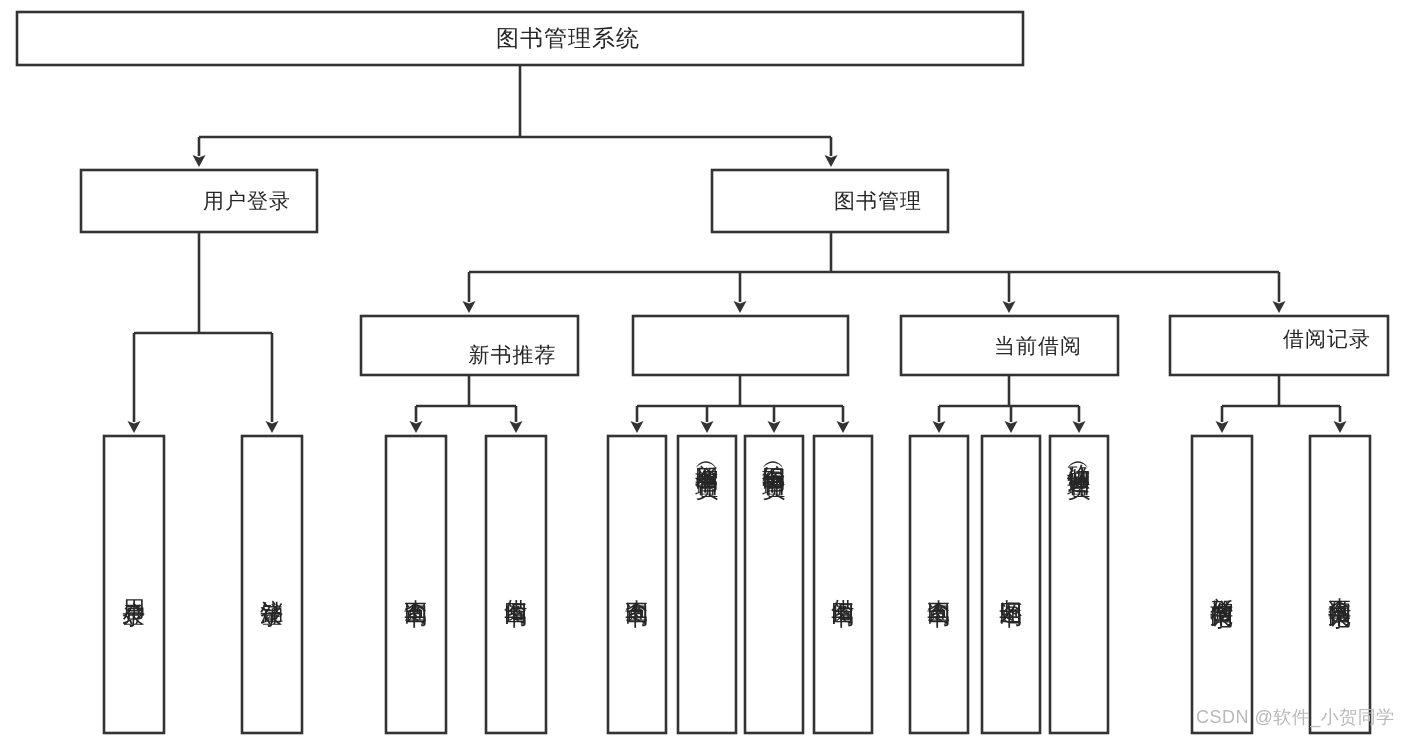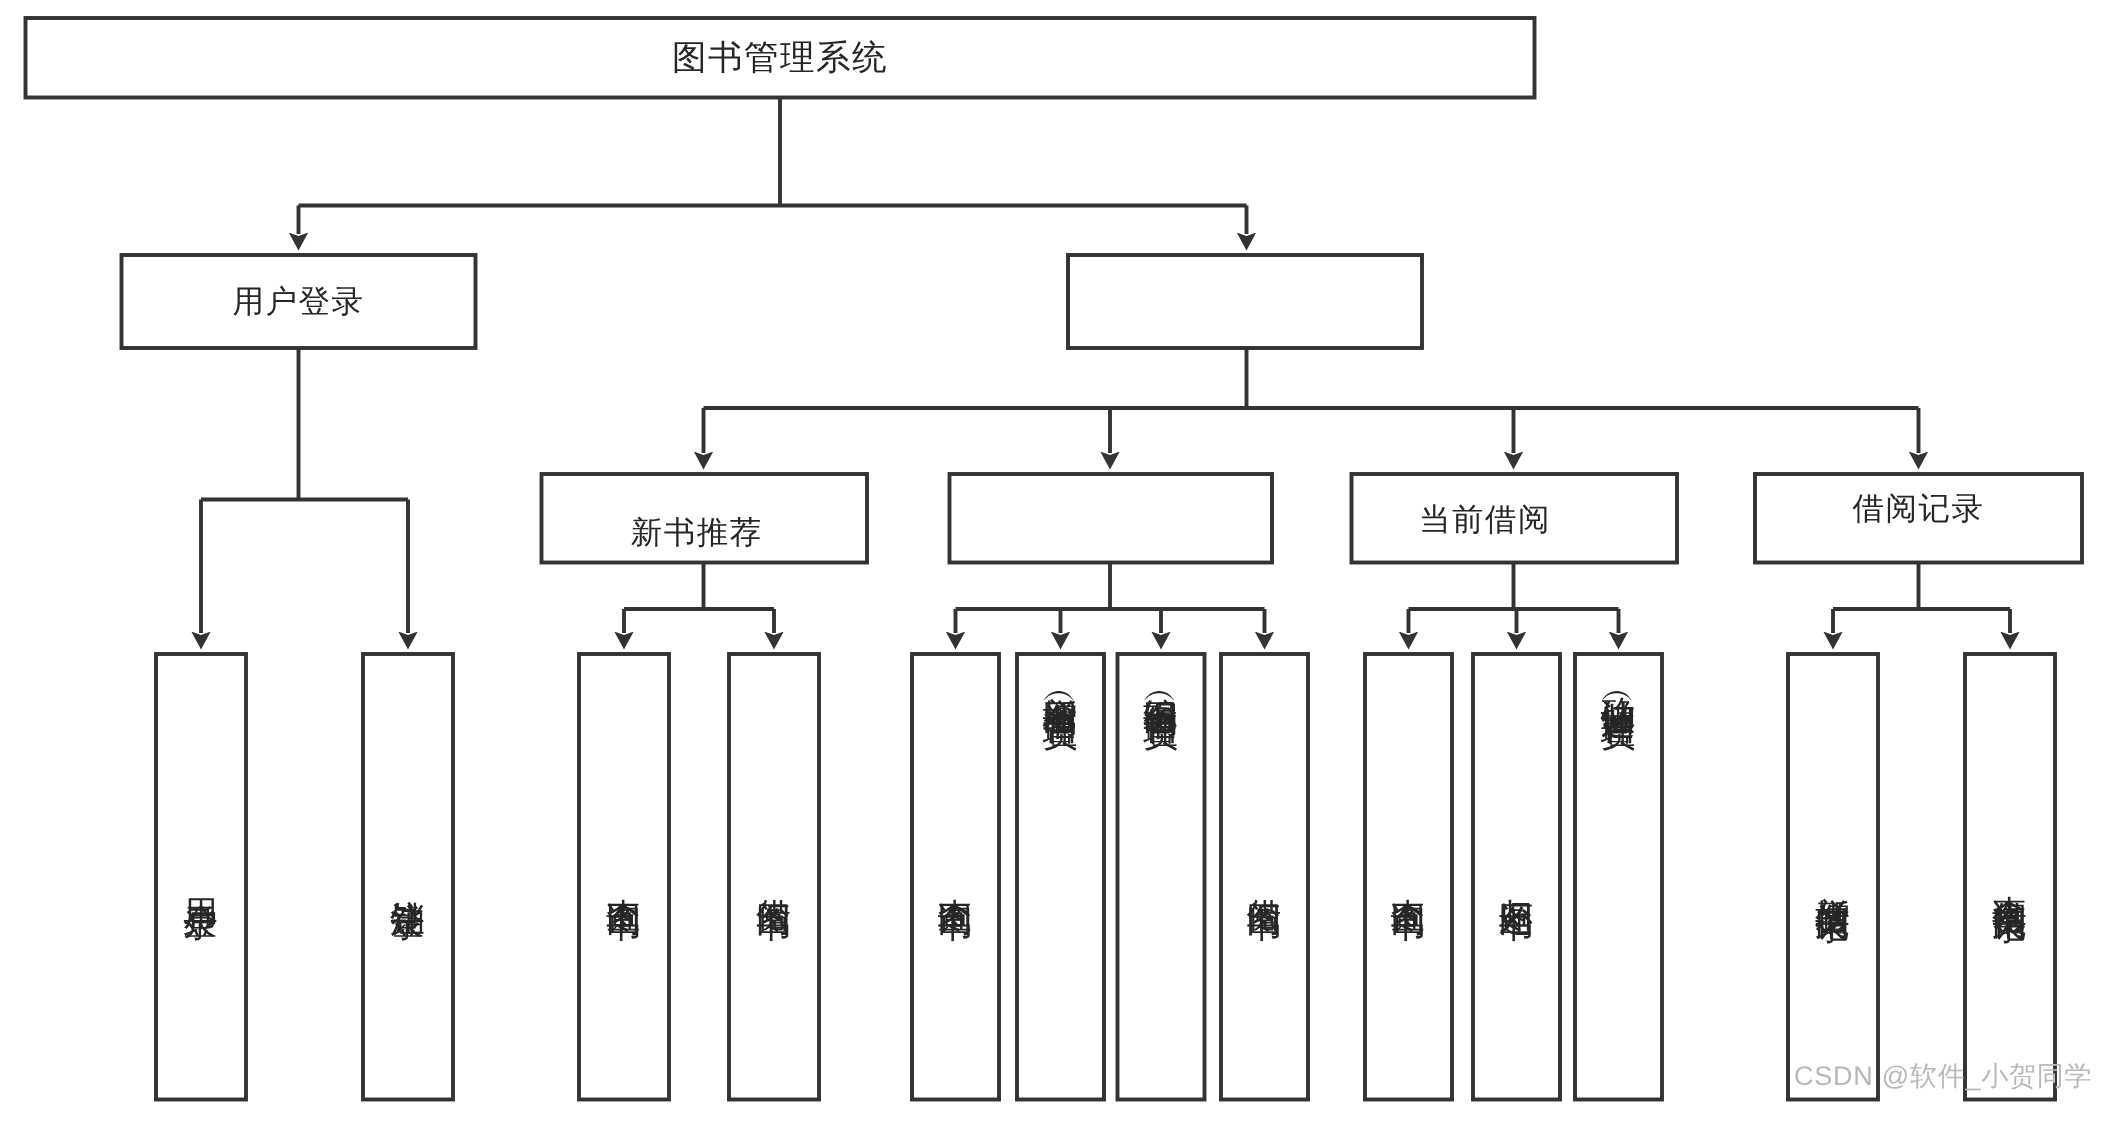--- a/index.html
+++ b/index.html
@@ -52,20 +52,21 @@
     position: absolute;
     display: flex;
     align-items: center;
     justify-content: center;
     color: #262626;
     font-family: Liberation Serif, serif;
     font-size: 21px;
     letter-spacing: 1px;
     white-space: nowrap;
     pointer-events: none;
+    margin-left: 48px;
   }
   .leaf-label {
     position: absolute;
     display: flex;
     align-items: center;
     justify-content: center;
     color: #262626;
     font-family: "Liberation Sans", "DejaVu Sans", sans-serif;
     font-size: 23px;
     line-height: 1.06;
@@ -162,20 +163,21 @@
 
     <path class="conn" d="M1279,375 L1279,406"></path>
     <path class="conn" d="M1222,406 L1340,406"></path>
     <path class="conn" marker-end="url(#arrow)" d="M1222,406 L1222,422"></path>
     <path class="conn" marker-end="url(#arrow)" d="M1340,406 L1340,422"></path>
   </svg>
 
   <div class="node-label" style="left:17px; top:12px; width:1006px; height:53px; font-size:23px;">图书管理系统</div>
 
   <div class="node-label" style="left:81px; top:170px; width:236px; height:62px;">用户登录</div>
+  <div class="node-label" style="left:712px; top:170px; width:236px; height:62px;">图书管理</div>
 
   <div class="node-label" style="left:356px; top:316px; width:217px; height:77px;">新书推荐</div>
   <div class="node-label" style="left:901px; top:316px; width:178px; height:59px;">当前借阅</div>
   <div class="node-label" style="left:1170px; top:316px; width:218px; height:46px;">借阅记录</div>
 
   <div class="leaf-label" style="left:104px; top:436px; width:60px; height:297px;">用户登录</div>
   <div class="leaf-label" style="left:242px; top:436px; width:60px; height:297px;">注销登录</div>
 
   <div class="leaf-label" style="left:386px; top:436px; width:60px; height:297px;">查询图书</div>
   <div class="leaf-label" style="left:486px; top:436px; width:60px; height:297px;">借阅图书</div>

